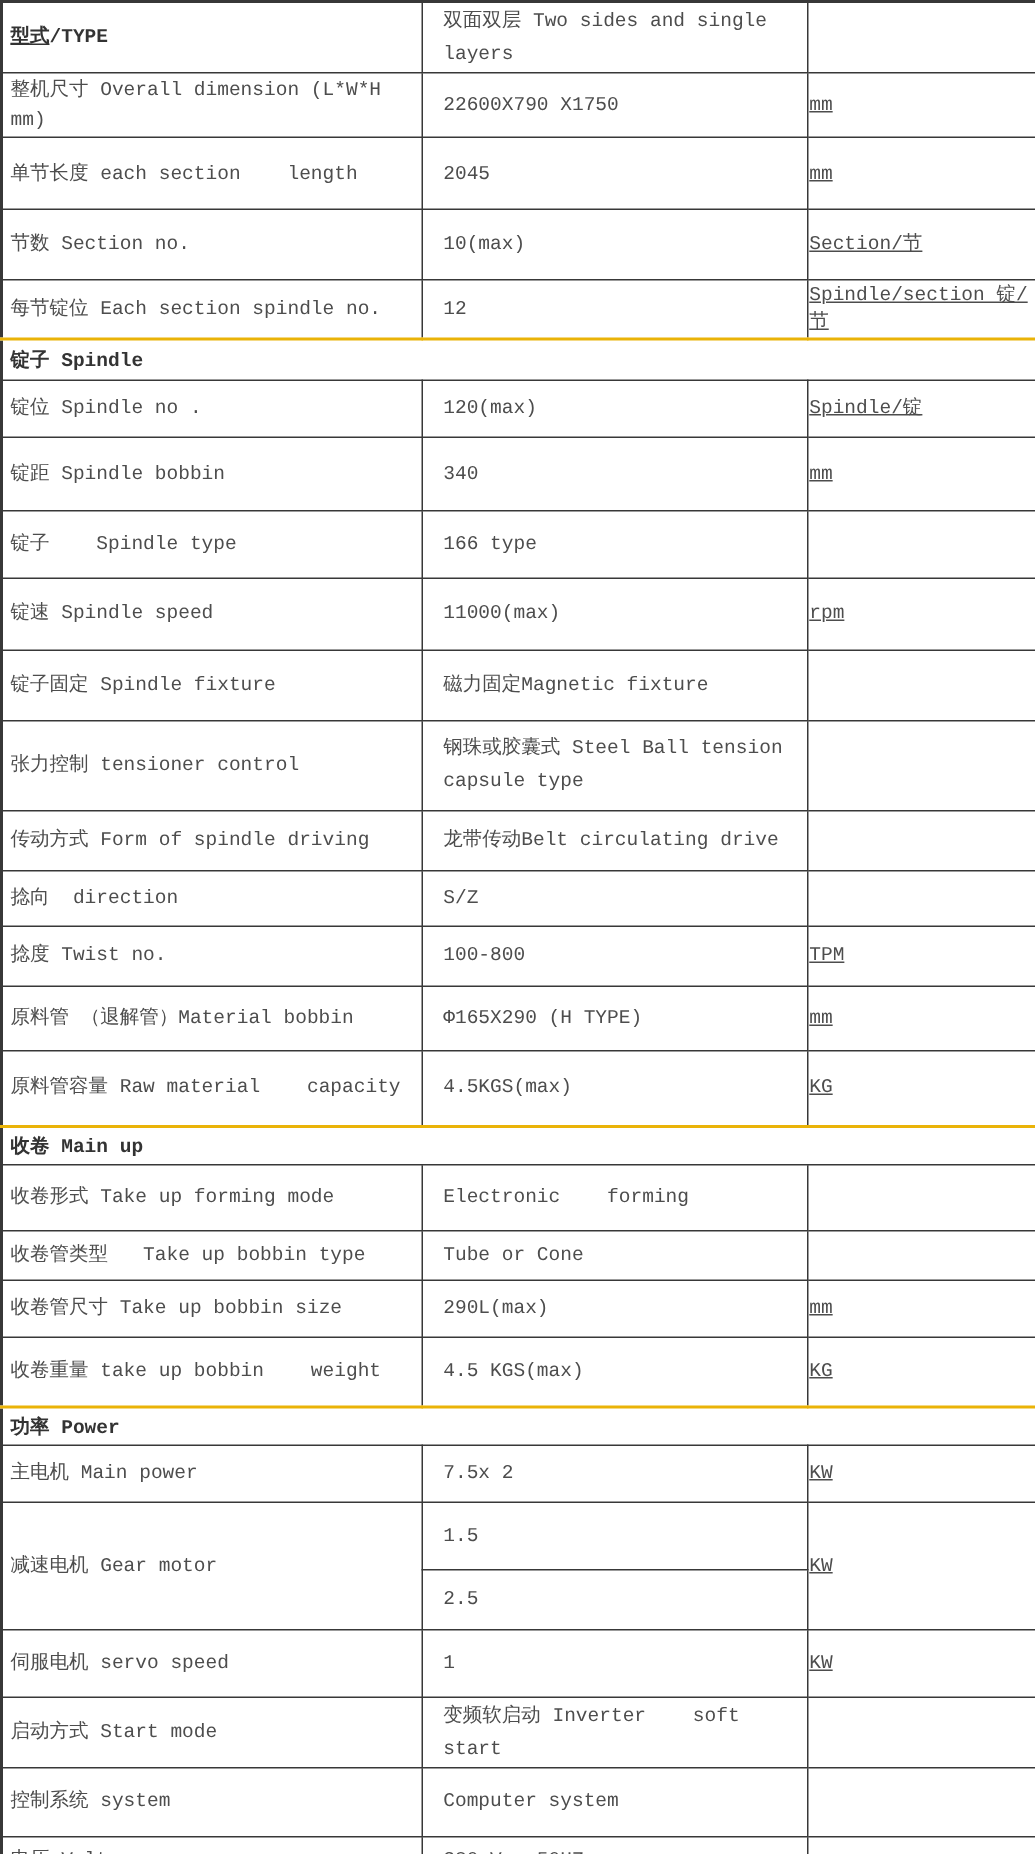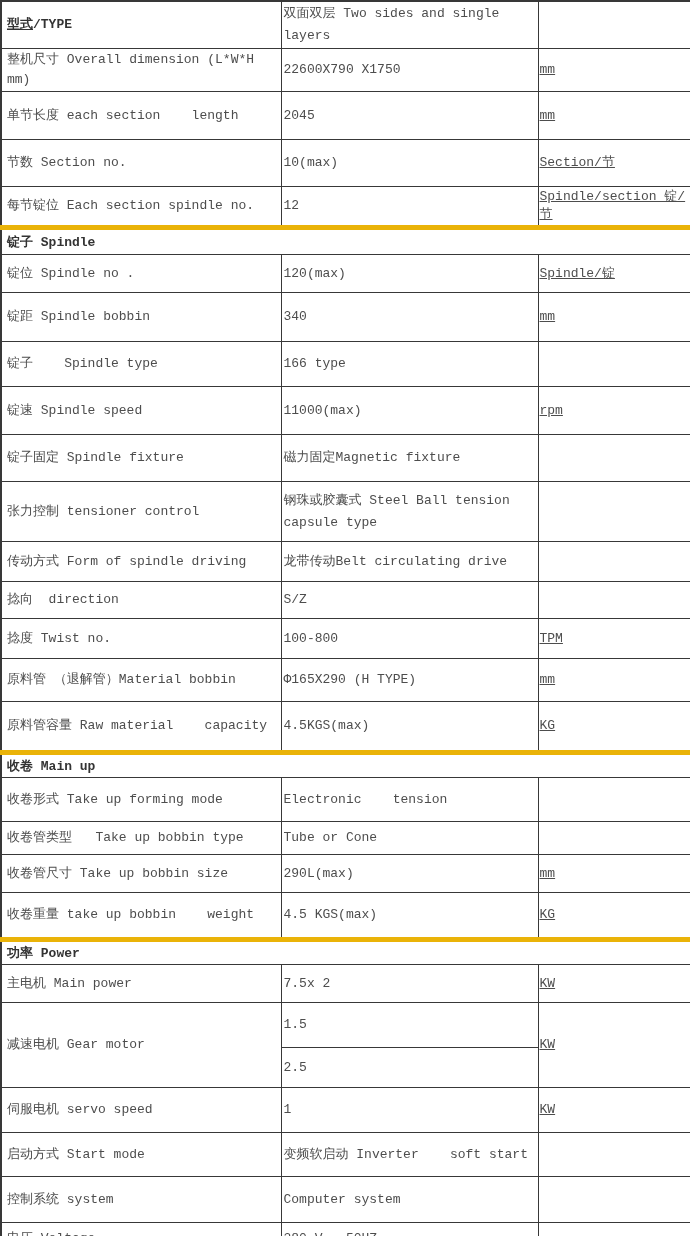--- a/index.html
+++ b/index.html
@@ -16,24 +16,24 @@
   }
   td{
     border:1px solid #383838;
     vertical-align:middle;
     white-space:pre-wrap;
     word-wrap:break-word;
     overflow:hidden;
     padding:1px 2px;
   }
   td.lbl{padding-left:5px;line-height:20px;}
-  td.val{padding-left:2px;line-height:22px;}
+  td.val{padding-left:14px;line-height:22px;}
   td.unit{padding-left:1px;line-height:18px;text-decoration:underline;}
   tr.sec td{
-    border-top:5px solid #eab308;
+    border-top:2px solid #eab308;
     font-weight:bold;
     color:#333333;
     padding:2px 2px 2px 5px;
     vertical-align:middle;
   }
   .b{font-weight:bold;color:#333333;text-align:right;}
   .u{text-decoration:underline;}
 </style>
 </head>
 <body>
@@ -146,21 +146,21 @@
     <td class="val">4.5KGS(max)</td>
     <td class="unit">KG</td>
   </tr>
 
   <tr class="sec" style="height:25px">
     <td colspan="3">收卷 Main up</td>
   </tr>
 
   <tr style="height:44px">
     <td class="lbl">收卷形式 Take up forming mode</td>
-    <td class="val">Electronic    tension</td>
+    <td class="val">Electronic    forming</td>
     <td class="unit"></td>
   </tr>
 
   <tr style="height:33px">
     <td class="lbl">收卷管类型   Take up bobbin type</td>
     <td class="val">Tube or Cone</td>
     <td class="unit"></td>
   </tr>
 
   <tr style="height:38px">

